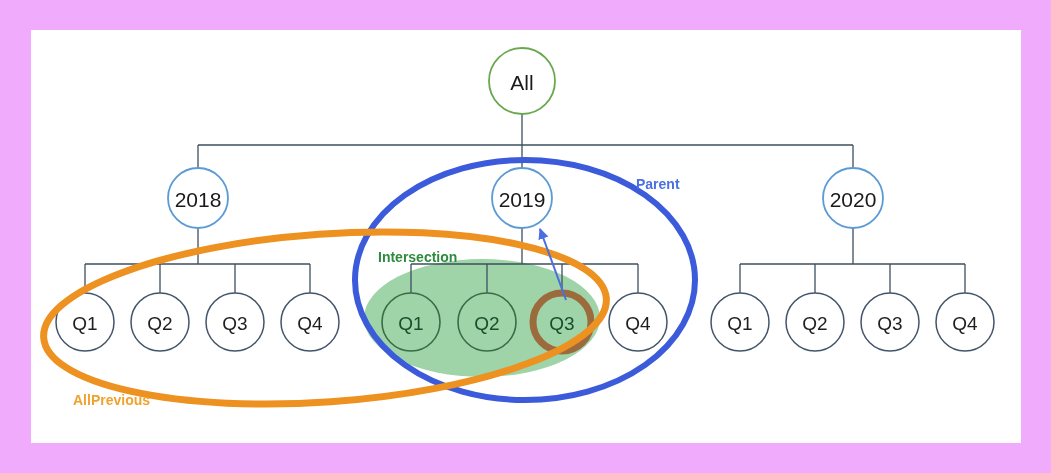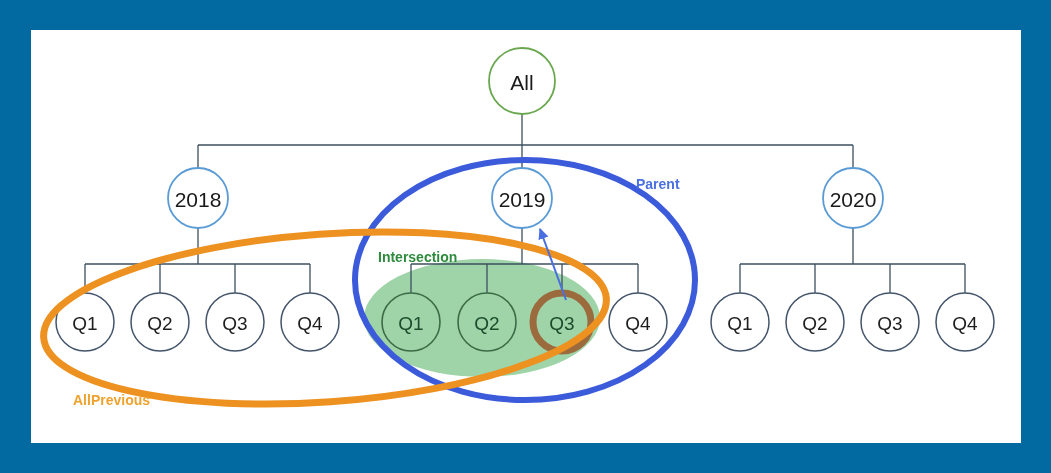--- a/index.html
+++ b/index.html
@@ -8,21 +8,21 @@
     background: #e3e3e3;
     width: 1051px;
     height: 473px;
     overflow: hidden;
     font-family: "Liberation Sans", sans-serif;
   }
   #stage {
     position: relative;
     width: 1051px;
     height: 473px;
-    background: #0369a1;
+    background: #f0abfc;
   }
   #canvas-panel {
     position: absolute;
     left: 31px;
     top: 30px;
     width: 990px;
     height: 413px;
     background: #ffffff;
   }
   svg#diagram {

